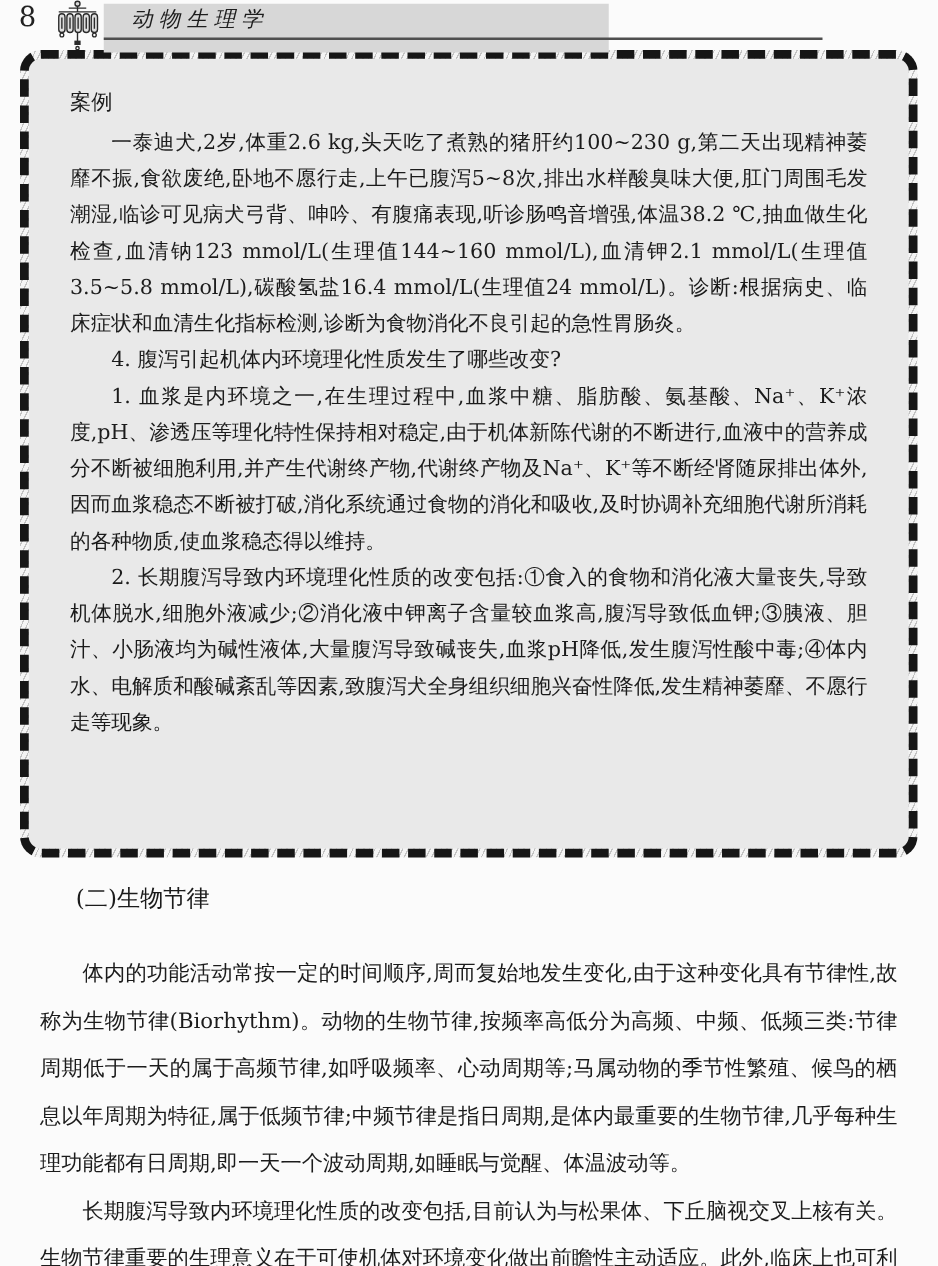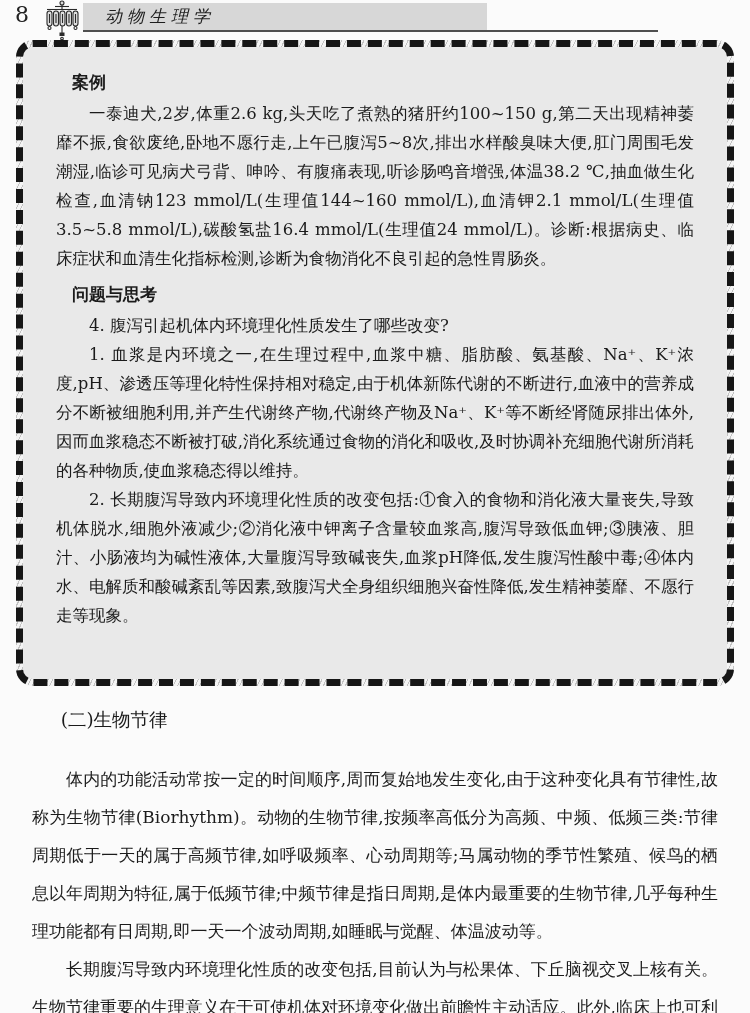--- a/index.html
+++ b/index.html
@@ -15,21 +15,21 @@
 
   
   .hdr { position: relative; height: 40px; }
   .pnum {
     position: absolute; left: 15px; top: 2px;
     font-size: 22px; color: #222;
   }
   .logo { position: absolute; left: 43px; top: 0; }
   .tbar {
     position: absolute; left: 83px; top: 3px;
-    width: 382px; height: 27px;
+    width: 382px; height: 39px;
     background: #d7d7d7;
     line-height: 27px;
     padding-left: 22px;
     font-size: 17px;
     letter-spacing: 5px;
     font-style: italic;
     color: #1d1d1d;
   }
   .hrule {
     position: absolute; left: 83px; top: 30px;
@@ -43,22 +43,22 @@
     height: 646px;
     border: 7px dashed #161616;
     border-radius: 17px;
     background:
       linear-gradient(#e9e9e9, #e9e9e9) padding-box,
       repeating-linear-gradient(115deg, #f4f4f4 0 3px, #c3c3c3 3px 4px) border-box;
     padding: 14px 33px 8px;
     overflow: hidden;
   }
   .case-box h3 {
-    font-size: 17px; font-weight: bold;
-    margin: 8px 16px 4px; line-height: 26px;
+    font-size: 17px; font-weight: normal;
+    margin: 8px 0 4px; line-height: 26px;
   }
   .case-box p {
     margin: 0;
     font-size: 16.5px;
     line-height: 29px;
     text-align: justify;
   }
   .indent { text-indent: 2em; }
   .qline { text-indent: 2em; text-align: left !important; }
 
@@ -114,22 +114,21 @@
       </svg>
     </span>
     <div class="tbar">
       <span>动物生理学</span>
     </div>
     <div class="hrule"></div>
   </div>
 
   <section class="case-box">
     <h3>案例</h3>
-    <p class="indent">一泰迪犬,2岁,体重2.6 kg,头天吃了煮熟的猪肝约100~150 g,第二天出现精神萎靡不振,食欲废绝,卧地不愿行走,上午已腹泻5~8次,排出水样酸臭味大便,肛门周围毛发潮湿,临诊可见病犬弓背、呻吟、有腹痛表现,听诊肠鸣音增强,体温38.2 ℃,抽血做生化检查,血清钠123 mmol/L(生理值144~160 mmol/L),血清钾2.1 mmol/L(生理值3.5~5.8 mmol/L),碳酸氢盐16.4 mmol/L(生理值24 mmol/L)。诊断:根据病史、临床症状和血清生化指标检测,诊断为食物消化不良引起的急性胃肠炎。</p>
-    <h3>问题与思考</h3>
+    <p class="indent">一泰迪犬,2岁,体重2.6 kg,头天吃了煮熟的猪肝约100~230 g,第二天出现精神萎靡不振,食欲废绝,卧地不愿行走,上午已腹泻5~8次,排出水样酸臭味大便,肛门周围毛发潮湿,临诊可见病犬弓背、呻吟、有腹痛表现,听诊肠鸣音增强,体温38.2 ℃,抽血做生化检查,血清钠123 mmol/L(生理值144~160 mmol/L),血清钾2.1 mmol/L(生理值3.5~5.8 mmol/L),碳酸氢盐16.4 mmol/L(生理值24 mmol/L)。诊断:根据病史、临床症状和血清生化指标检测,诊断为食物消化不良引起的急性胃肠炎。</p>
     <p class="qline">4. 腹泻引起机体内环境理化性质发生了哪些改变?</p>
     <p class="indent">1. 血浆是内环境之一,在生理过程中,血浆中糖、脂肪酸、氨基酸、Na⁺、K⁺浓度,pH、渗透压等理化特性保持相对稳定,由于机体新陈代谢的不断进行,血液中的营养成分不断被细胞利用,并产生代谢终产物,代谢终产物及Na⁺、K⁺等不断经肾随尿排出体外,因而血浆稳态不断被打破,消化系统通过食物的消化和吸收,及时协调补充细胞代谢所消耗的各种物质,使血浆稳态得以维持。</p>
     <p class="indent">2. 长期腹泻导致内环境理化性质的改变包括:①食入的食物和消化液大量丧失,导致机体脱水,细胞外液减少;②消化液中钾离子含量较血浆高,腹泻导致低血钾;③胰液、胆汁、小肠液均为碱性液体,大量腹泻导致碱丧失,血浆pH降低,发生腹泻性酸中毒;④体内水、电解质和酸碱紊乱等因素,致腹泻犬全身组织细胞兴奋性降低,发生精神萎靡、不愿行走等现象。</p>
   </section>
 
   <main class="main">
     <h2 class="sec-h">(二)生物节律</h2>
     <p>体内的功能活动常按一定的时间顺序,周而复始地发生变化,由于这种变化具有节律性,故称为生物节律(Biorhythm)。动物的生物节律,按频率高低分为高频、中频、低频三类:节律周期低于一天的属于高频节律,如呼吸频率、心动周期等;马属动物的季节性繁殖、候鸟的栖息以年周期为特征,属于低频节律;中频节律是指日周期,是体内最重要的生物节律,几乎每种生理功能都有日周期,即一天一个波动周期,如睡眠与觉醒、体温波动等。</p>
     <p>长期腹泻导致内环境理化性质的改变包括,目前认为与松果体、下丘脑视交叉上核有关。生物节律重要的生理意义在于可使机体对环境变化做出前瞻性主动适应。此外,临床上也可利用生物节律变化来提高药物的治疗效果。</p>
     <h2 class="sub-h">三、机体功能的调节</h2>

